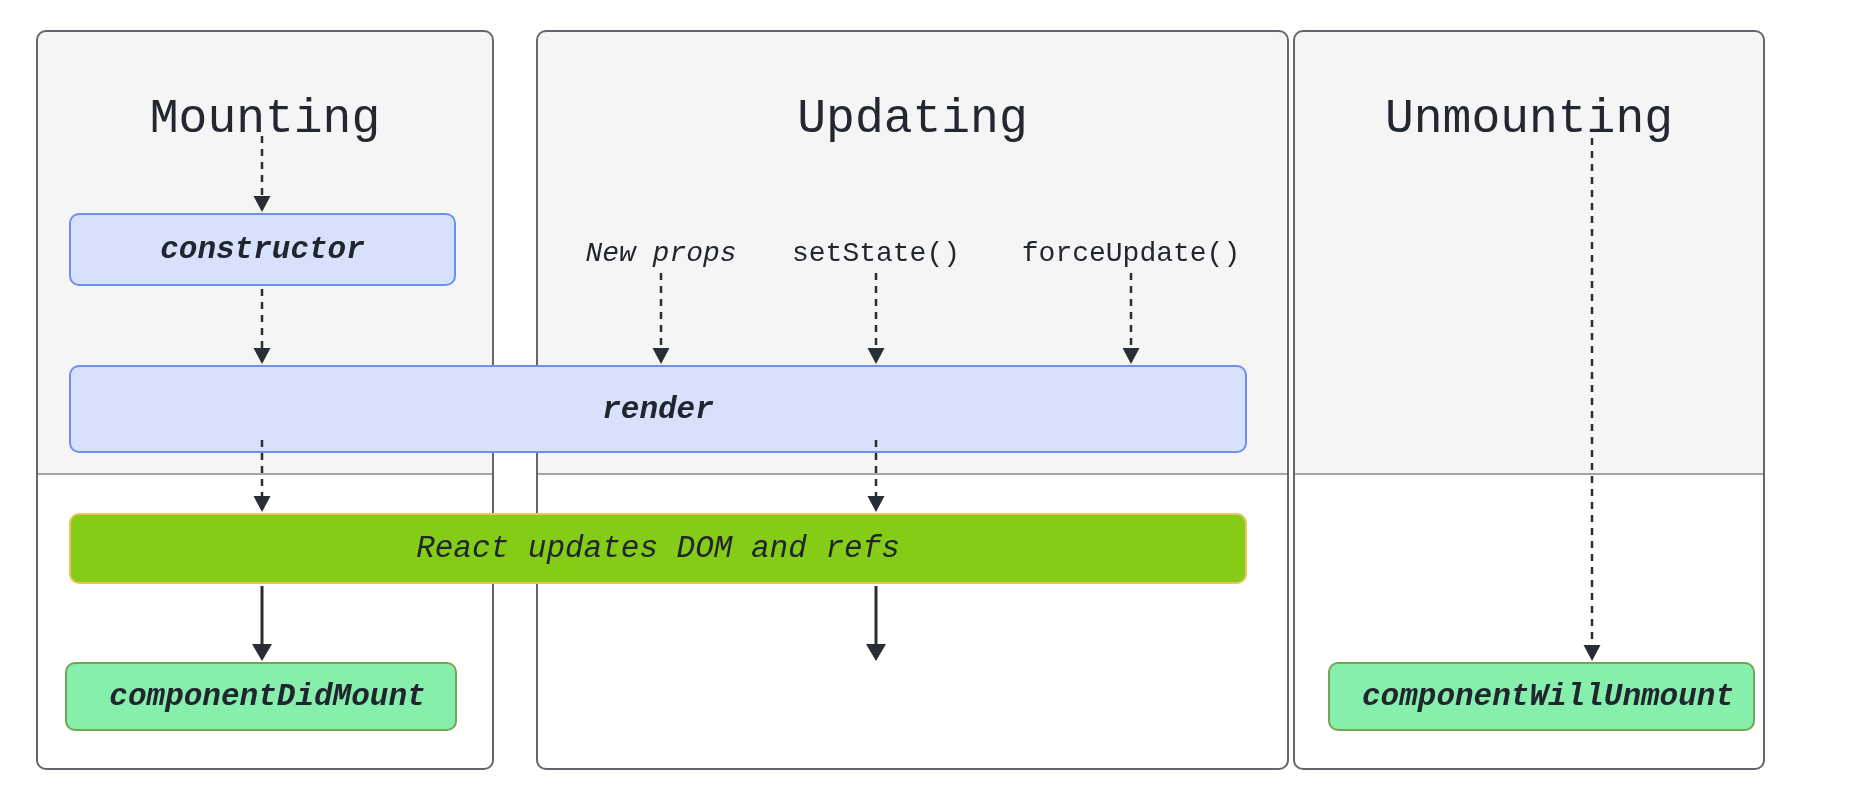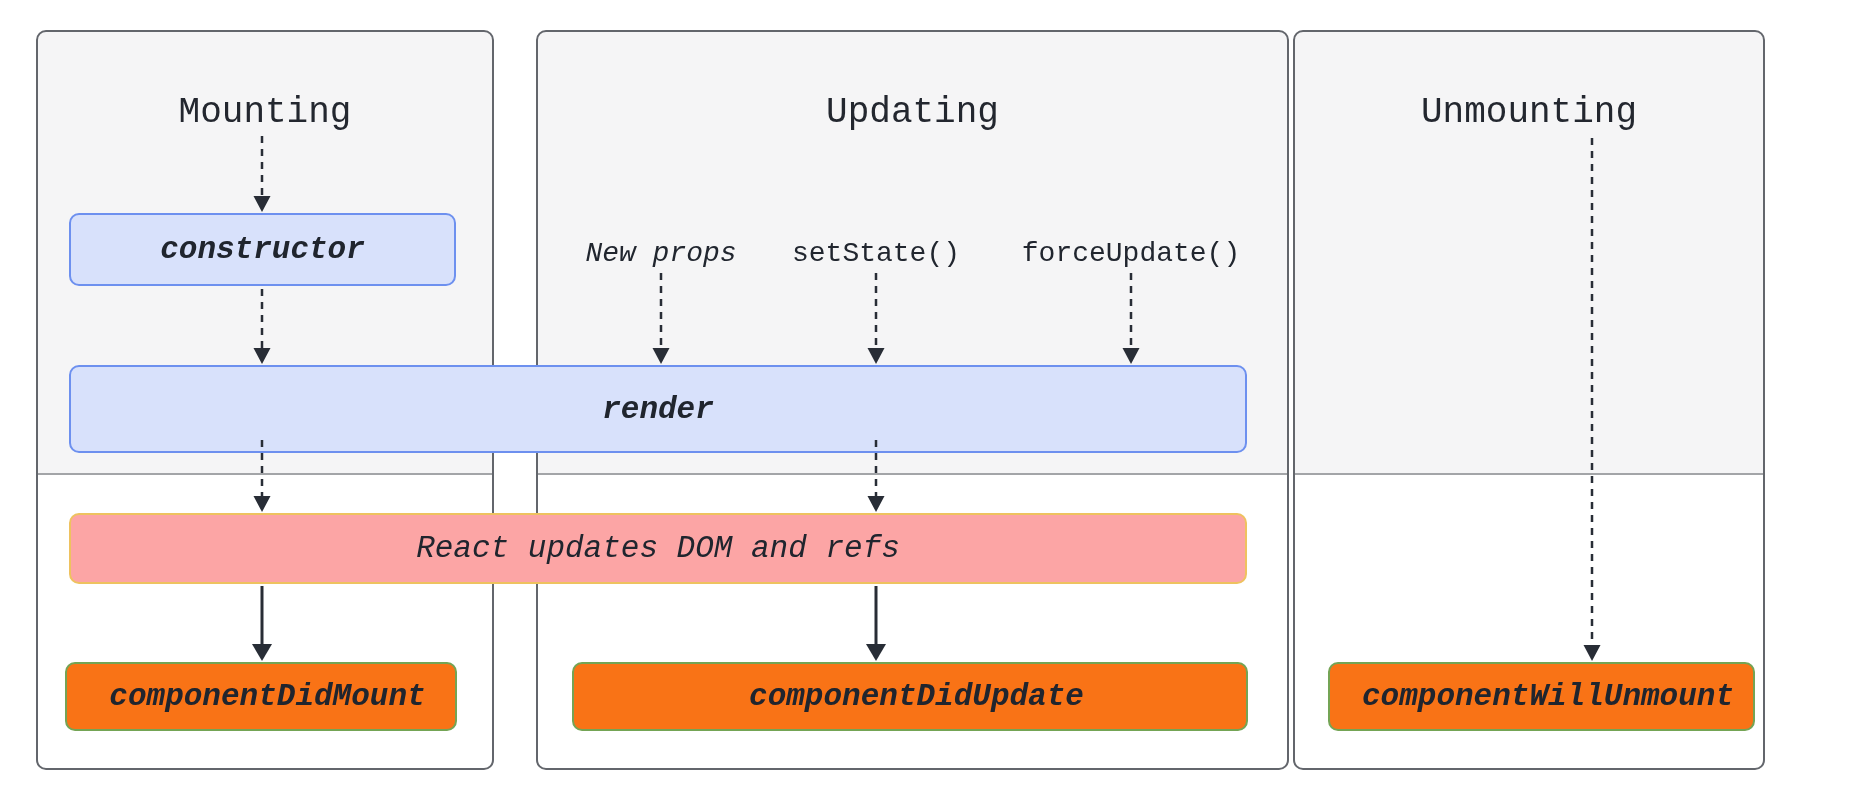--- a/index.html
+++ b/index.html
@@ -26,21 +26,21 @@
   #panel-mounting   { left: 36px;   width: 458px; }
   #panel-updating   { left: 536px;  width: 753px; }
   #panel-unmounting { left: 1293px; width: 472px; }
 
   .panel-title {
     position: absolute;
     top: 63px; left: 0;
     width: 100%;
     margin: 0;
     text-align: center;
-    font-size: 36px;
+    font-size: 48px;
     font-weight: normal;
     line-height: 1;
     color: #23272f;
     letter-spacing: 0;
   }
   .phase-divider {
     position: absolute;
     top: 441px; left: 0;
     width: 100%;
     height: 2px;
@@ -55,22 +55,22 @@
     display: flex;
     align-items: center;
     justify-content: center;
     font-size: 31px;
     font-weight: bold;
     z-index: 2;
     white-space: nowrap;
     font-style: italic;
   }
   .node.blue  { background: #d8e1fb; border: 2.5px solid #6d90ef; }
-  .node.amber { background: #fca5a5; border: 2.5px solid #eec25f; font-weight: normal; font-style: italic; }
-  .node.green { background: #f97316; border: 2.5px solid #74a455; padding-left: 13px; }
+  .node.amber { background: #84cc16; border: 2.5px solid #eec25f; font-weight: normal; font-style: italic; }
+  .node.green { background: #86efac; border: 2.5px solid #74a455; padding-left: 13px; }
 
   #node-constructor   { left: 69px;   top: 213px; width: 387px;  height: 73px; }
   #node-render        { left: 69px;   top: 365px; width: 1178px; height: 88px; }
   #node-react-updates { left: 69px;   top: 513px; width: 1178px; height: 71px; }
   #node-did-mount     { left: 65px;   top: 662px; width: 392px;  height: 69px; }
   #node-did-update    { left: 572px;  top: 662px; width: 676px;  height: 69px; }
   #node-will-unmount  { left: 1328px; top: 662px; width: 427px;  height: 69px; }
 
   
   .trigger {
@@ -127,21 +127,20 @@
   </section>
 
   <div class="trigger italic" id="trigger-new-props">New props</div>
   <div class="trigger" id="trigger-set-state">setState()</div>
   <div class="trigger" id="trigger-force-update">forceUpdate()</div>
 
   <div class="node blue" id="node-constructor">constructor</div>
   <div class="node blue" id="node-render">render</div>
   <div class="node amber" id="node-react-updates">React updates DOM and refs</div>
   <div class="node green" id="node-did-mount">componentDidMount</div>
-  <div class="node green" id="node-did-update">componentDidUpdate</div>
   <div class="node green" id="node-will-unmount">componentWillUnmount</div>
 
   <svg id="arrows" viewBox="0 0 1868 788" xmlns="http://www.w3.org/2000/svg">
 
     <g>
       <line class="arrow-line dashed" x1="262" y1="136" x2="262" y2="196"></line>
       <path class="arrow-head" d="M 253.5 196 L 270.5 196 L 262 212 Z"></path>
     </g>
 
     <g>

